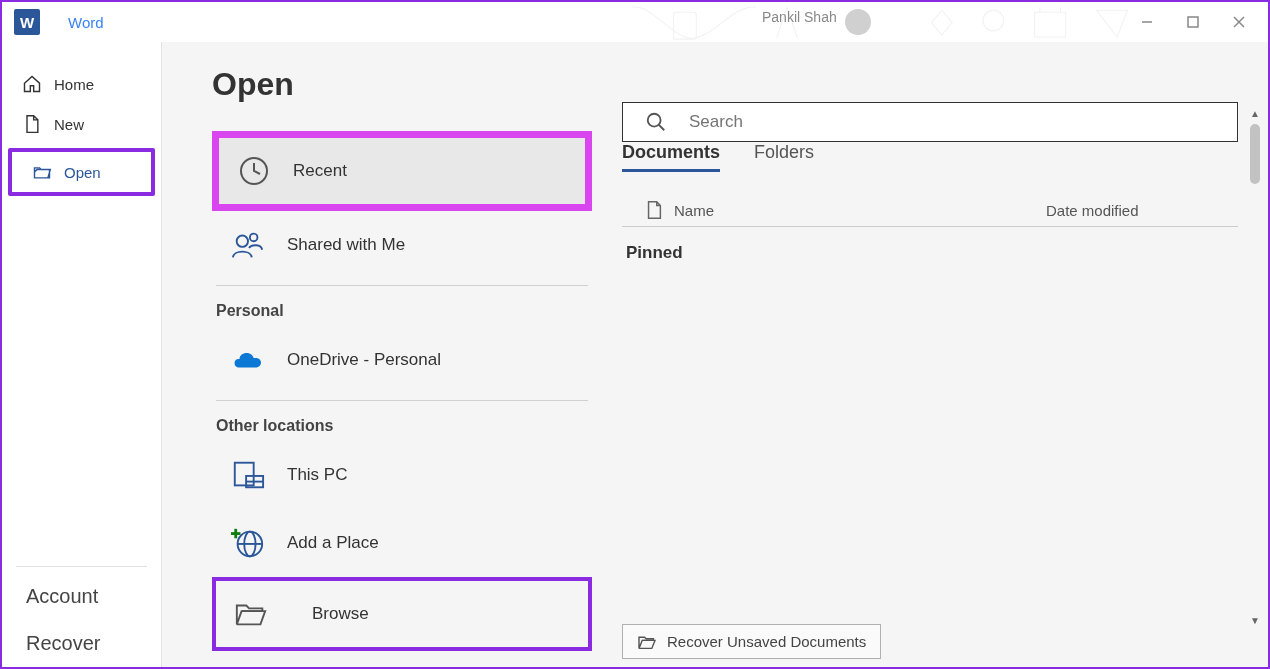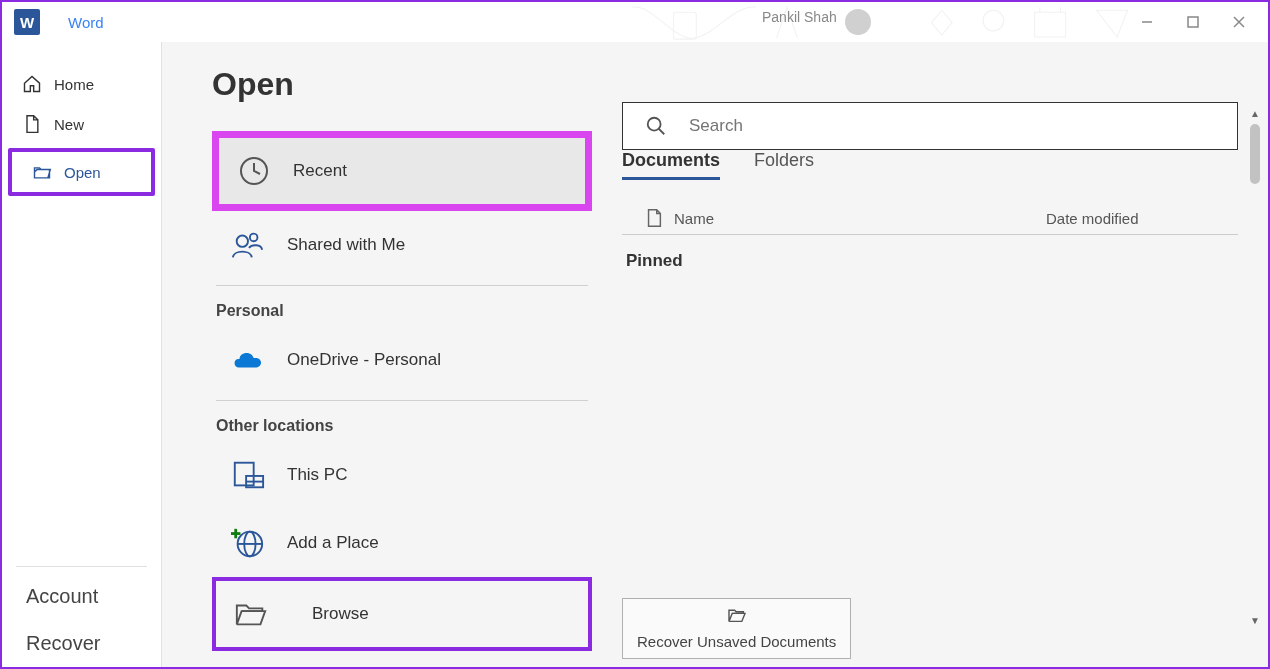--- a/index.html
+++ b/index.html
@@ -29,36 +29,36 @@
   .panel-left h1 { font-size: 32px; font-weight: 600; color: #333; margin-bottom: 28px; }
   .locations { width: 380px; }
   .loc-item { display:flex; align-items:center; gap:22px; padding: 16px 18px; font-size:17px; color:#333; cursor:pointer; border:1px solid transparent; }
   .loc-item.selected { border:7px solid #d946ef; background:#e8e8e8; }
   .loc-item .icn { width:34px; height:34px; display:flex; align-items:center; justify-content:center; }
   .loc-section { font-weight:600; color:#444; font-size:16px; padding: 6px 4px; margin-top: 6px; }
   .loc-divider { border-top:1px solid #d0d0d0; margin: 6px 4px 10px; }
   .highlight-browse { border: 4px solid #8a2be2 !important; background: transparent; gap: 44px; }
 
   .panel-right { flex:1; padding: 60px 30px 20px 20px; position:relative; }
-  .search { border:1px solid #333; height:48px; display:flex; align-items:center; padding: 0 22px; gap: 22px; background:#fff; }
+  .search { border:1px solid #333; height:40px; display:flex; align-items:center; padding: 0 22px; gap: 22px; background:#fff; }
   .search svg { width:22px; height:22px; stroke:#555; fill:none; }
   .search input { border:none; outline:none; font-size:17px; flex:1; color:#444; background:transparent; }
   .tabs { display:flex; gap: 34px; }
   .tab { font-size:18px; color:#555; padding-bottom: 6px; cursor:pointer; }
   .tab.active { font-weight:600; color:#333; border-bottom: 3px solid #2b579a; }
   .list-header { display:flex; align-items:center; margin-top: 22px; padding: 6px 12px; border-bottom:1px solid #ccc; color:#555; font-size:15px; }
   .list-header .col-icon { width:40px; display:flex; justify-content:center; }
   .list-header .col-name { flex:1; }
   .list-header .col-date { width: 180px; text-align:left; }
   .pinned { font-weight:600; font-size:17px; color:#333; padding: 16px 4px; }
   .scrollbar { position:absolute; right: 4px; top: 64px; bottom: 40px; width: 16px; }
   .scrollbar .arrow { width:14px; height:14px; display:flex; align-items:center; justify-content:center; color:#666; font-size:10px;}
   .scrollbar .thumb { position:absolute; top:18px; width:10px; left:2px; height:60px; background:#c2c2c2; border-radius:5px; }
   .scrollbar .arrow.down { position:absolute; bottom:0; }
-  .recover-btn { position:absolute; bottom: 8px; left: 20px; border:1px solid #b0b0b0; background:#fafafa; padding: 8px 14px; display:flex; align-items:center; gap:10px; font-size:15px; color:#444; cursor:pointer;flex-direction:column; }
+  .recover-btn { position:absolute; bottom: 8px; left: 20px; border:1px solid #b0b0b0; background:#fafafa; padding: 8px 14px; display:flex; align-items:center; gap:10px; font-size:15px; color:#444; cursor:pointer; }
 </style>
 </head>
 <body>
 
 <div class="viewport">
 
   <div class="titlebar">
     <div class="word-icon">W</div>
     <div class="app-title">Word</div>
     <svg class="titlebar-decor" viewBox="0 0 500 40" preserveAspectRatio="none">

